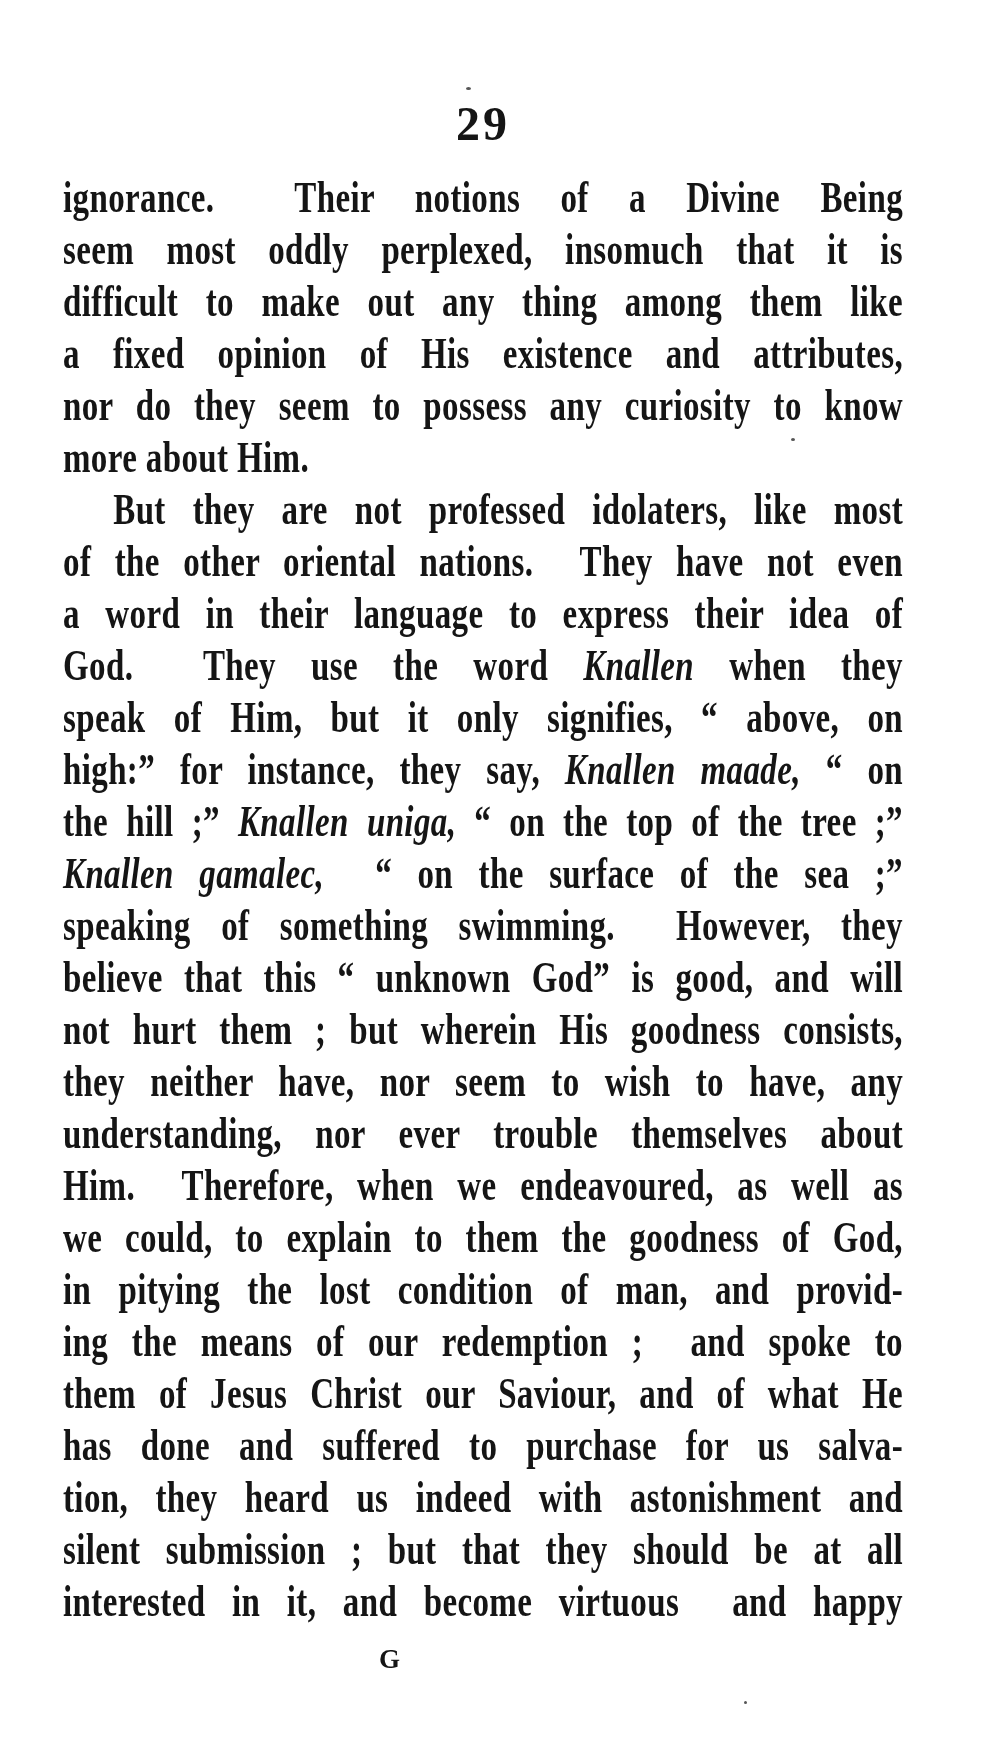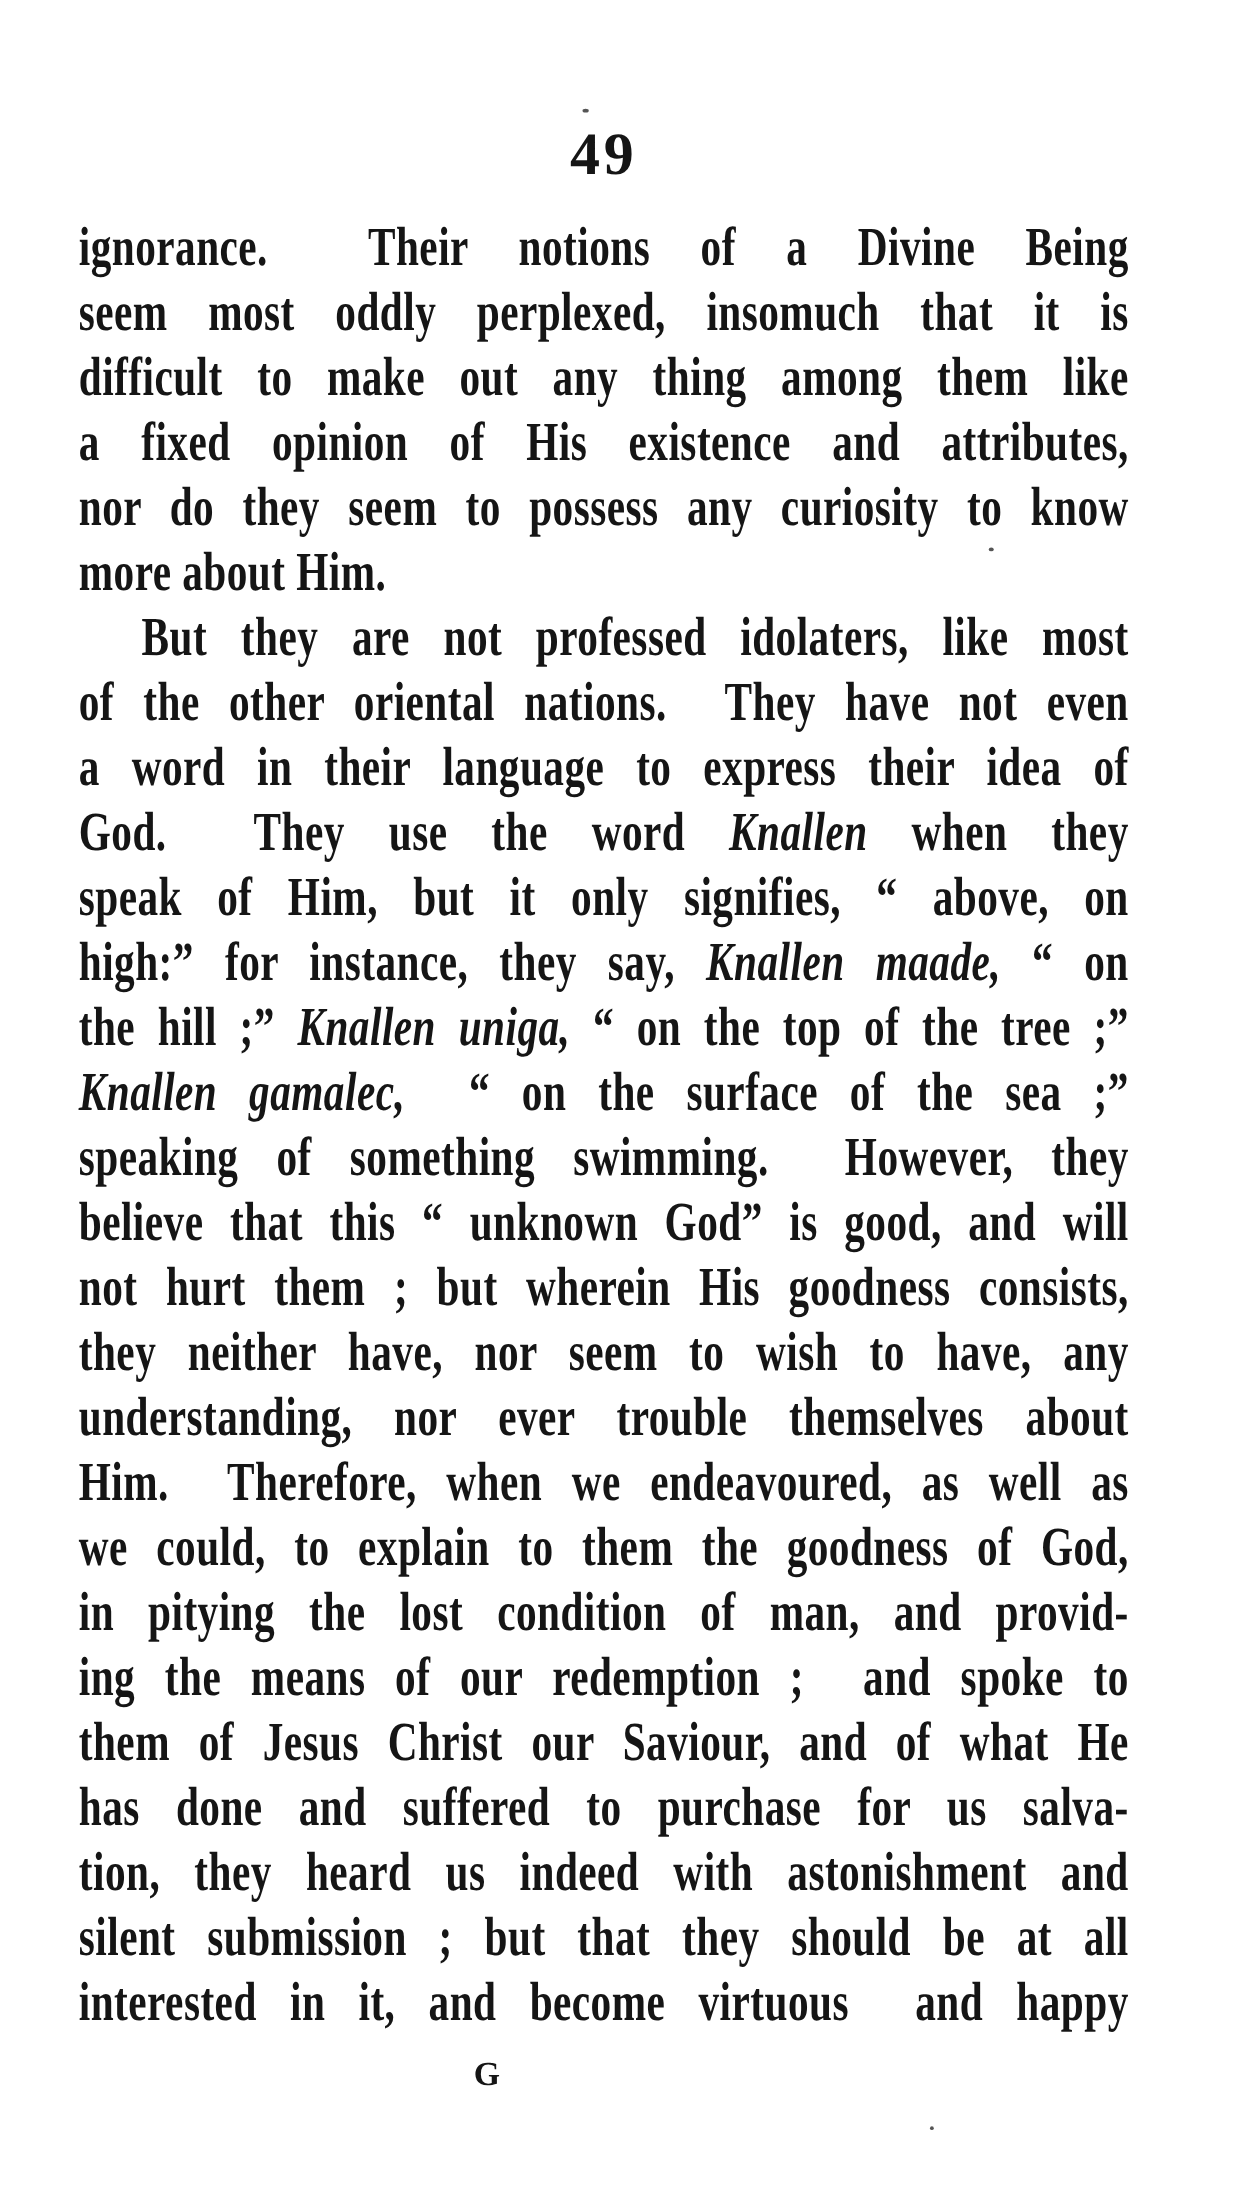--- a/index.html
+++ b/index.html
@@ -73,21 +73,21 @@
     position: absolute;
     background: #2a2a2a;
     border-radius: 50%;
     opacity: 0.8;
   }
 </style>
 </head>
 <body>
 
 <div class="page">
-  <div class="folio">49</div>
+  <div class="folio">29</div>
 
   <div class="body-text">
       <div class="line"><span class="seg">ignorance.  Their notions of a Divine Being</span></div>
       <div class="line"><span class="seg">seem most oddly perplexed, insomuch that it is</span></div>
       <div class="line"><span class="seg">difficult to make out any thing among them like</span></div>
       <div class="line"><span class="seg">a fixed opinion of His existence and attributes,</span></div>
       <div class="line"><span class="seg">nor do they seem to possess any curiosity to know</span></div>
       <div class="line no-just"><span class="seg">more about Him.</span></div>
       <div class="line indent"><span class="seg">But they are not professed idolaters, like most</span></div>
       <div class="line"><span class="seg">of the other oriental nations.  They have not even</span></div>

